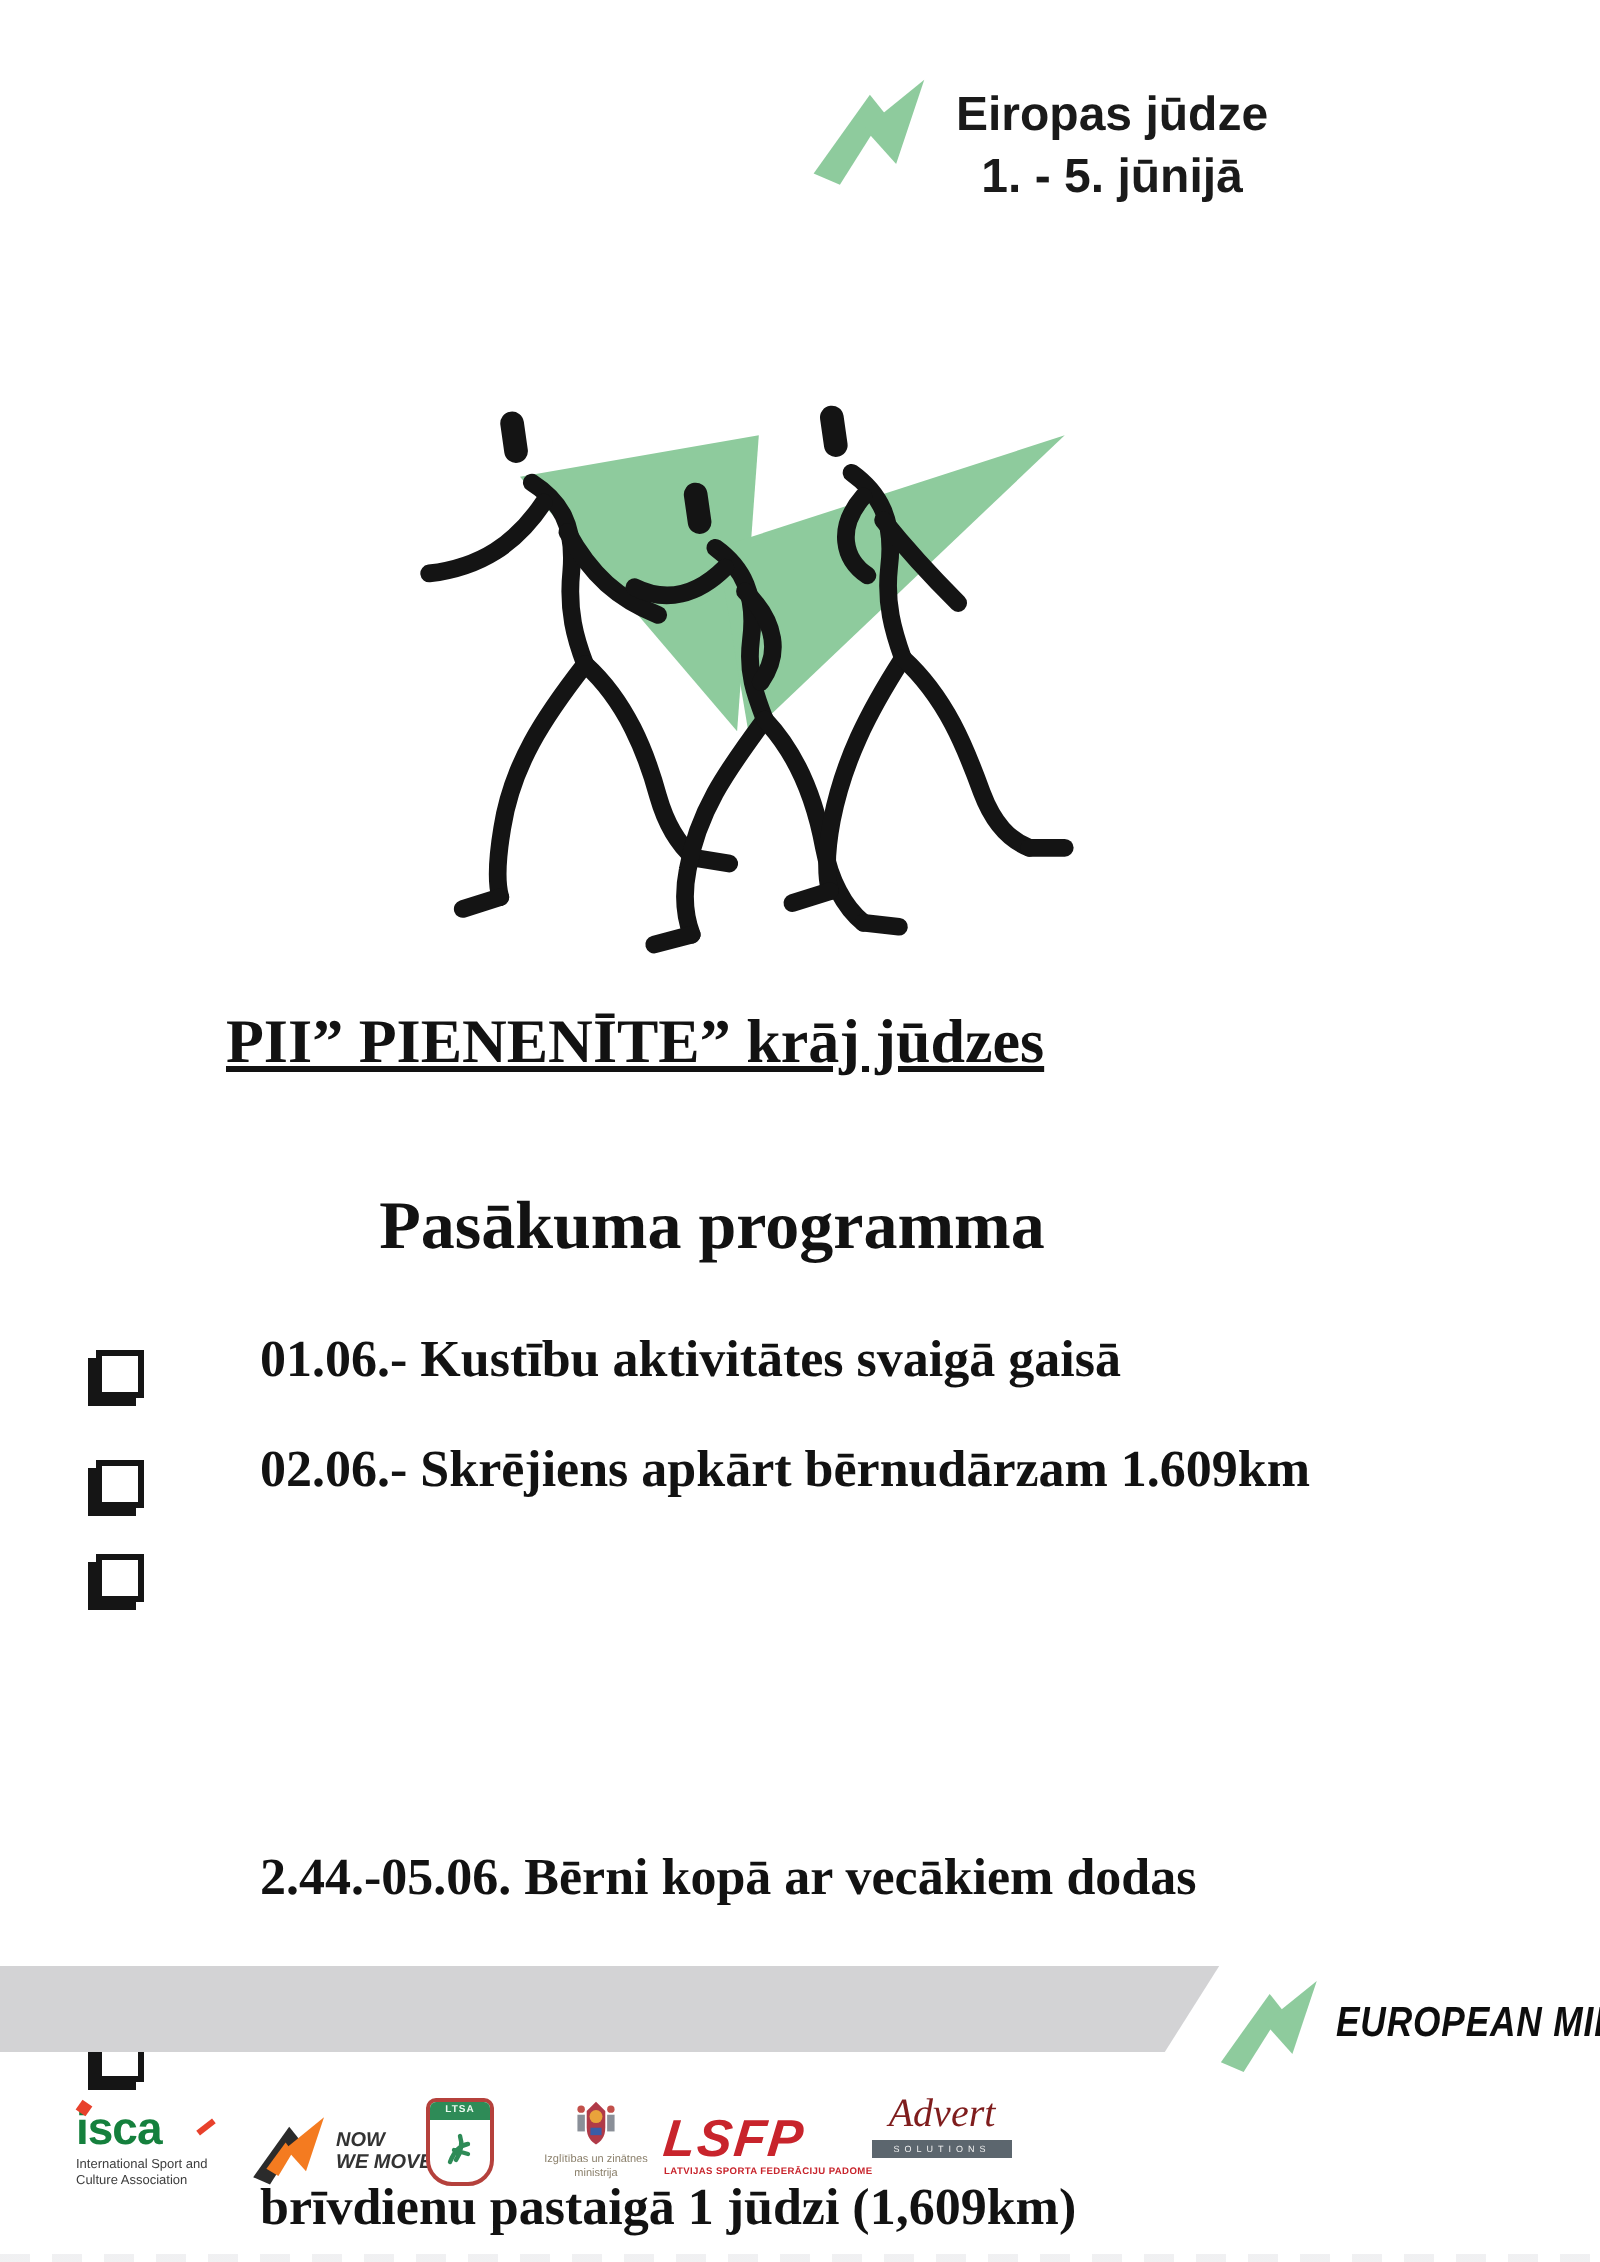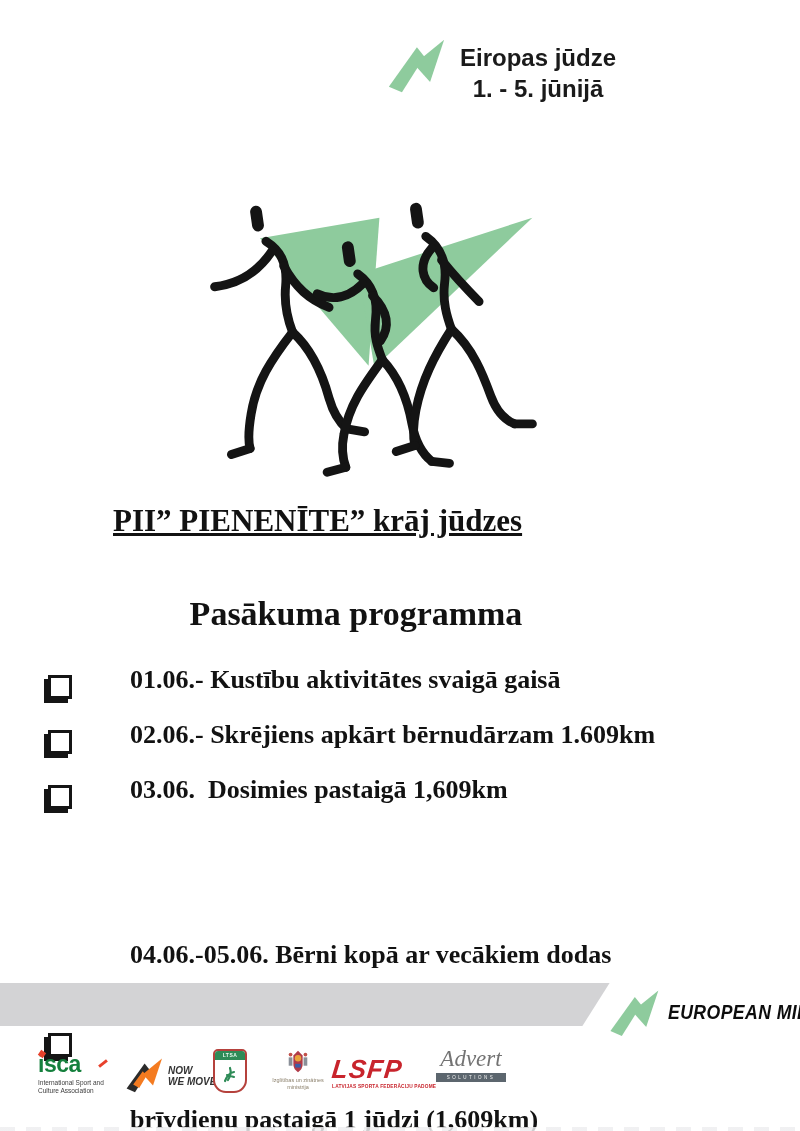--- a/index.html
+++ b/index.html
@@ -2,21 +2,21 @@
 <html><head>
 <meta charset="utf-8">
 <style>
   html,body{margin:0;padding:0;background:#ffffff;}
   .page{
     position:relative;width:800px;height:1131px;background:#ffffff;overflow:hidden;
     font-family:"Liberation Sans",sans-serif;color:#111;
   }
 
   
-  .header-logo{position:absolute;top:38px;left:386px;display:flex;align-items:flex-start;}
+  .header-logo{position:absolute;top:38px;left:404px;display:flex;align-items:flex-start;}
   .header-logo .arrow{width:60px;height:58px;flex:0 0 auto;}
   .header-title{margin-left:14px;margin-top:4px;text-align:center;font-weight:bold;
     font-size:24px;line-height:1.3;color:#1a1a1a;white-space:nowrap;}
 
   
   .illustration{position:absolute;top:192px;left:185px;width:375px;height:297px;}
 
   
   .kg-title{position:absolute;top:503px;left:113px;
     font-family:"Liberation Serif",serif;font-weight:bold;font-size:31px;color:#121212;
@@ -69,22 +69,22 @@
   .ministry-crest{display:block;margin:0 auto;}
   .ministry-caption{margin-top:2px;font-size:5.5px;line-height:1.25;color:#8a7f6a;}
 
   .p-lsfp{top:1056px;left:332px;width:100px;}
   .lsfp-word{font-size:26px;font-weight:900;font-style:italic;color:#c8242c;line-height:1;
     transform:skewX(-6deg);transform-origin:left;letter-spacing:1px;}
   .lsfp-caption{margin-top:2px;font-size:4.8px;color:#c8242c;letter-spacing:.2px;
     white-space:nowrap;font-weight:bold;}
 
   .p-advert{top:1046px;left:428px;width:86px;text-align:center;}
-  .advert-word{font-family:"Liberation Serif",serif;font-style:italic;font-size:23px;
-    color:#737373;line-height:1.1;}
+  .advert-word{font-family:"Liberation Serif",serif;font-style:italic;font-size:20px;
+    color:#7f1d1d;line-height:1.1;}
   .advert-bar{margin:2px auto 0;width:70px;height:9px;background:#5c666e;color:#f2f2f2;
     font-size:4.5px;line-height:9px;letter-spacing:2.5px;text-transform:uppercase;
     text-align:center;}
 
   
   .crop-artifact{position:absolute;left:0;bottom:0;width:100%;height:4px;opacity:.85;
     background:repeating-linear-gradient(90deg,#eeeef0 0 15px,#ffffff 15px 26px);}
 </style>
 </head>
 <body>
@@ -145,26 +145,25 @@
     <div class="program-item">
       <span class="pi-bullet"></span>
       <div class="pi-text">01.06.- Kustību aktivitātes svaigā gaisā</div>
     </div>
     <div class="program-item">
       <span class="pi-bullet"></span>
       <div class="pi-text">02.06.- Skrējiens apkārt bērnudārzam 1.609km</div>
     </div>
     <div class="program-item">
       <span class="pi-bullet"></span>
-      <div class="pi-text">03.06.  Dosimies pastaigā 1,609km</div>
     </div>
     <div class="program-item">
       <span class="pi-bullet"></span>
       <div class="pi-text">
-        <div>04.06.-05.06. Bērni kopā ar vecākiem dodas</div>
+        <div>2.44.-05.06. Bērni kopā ar vecākiem dodas</div>
         <div>brīvdienu pastaigā 1 jūdzi (1,609km)</div>
       </div>
     </div>
   </div>
 
   <div class="gray-band"></div>
   <div class="em-logo">
     <svg class="arrow" viewBox="0 0 64 60">
       <polygon points="3,51 33,9 41,19 17,57" fill="#8ecb9d"></polygon>
       <polygon points="30,27 62,1 47,46" fill="#8ecb9d"></polygon>

